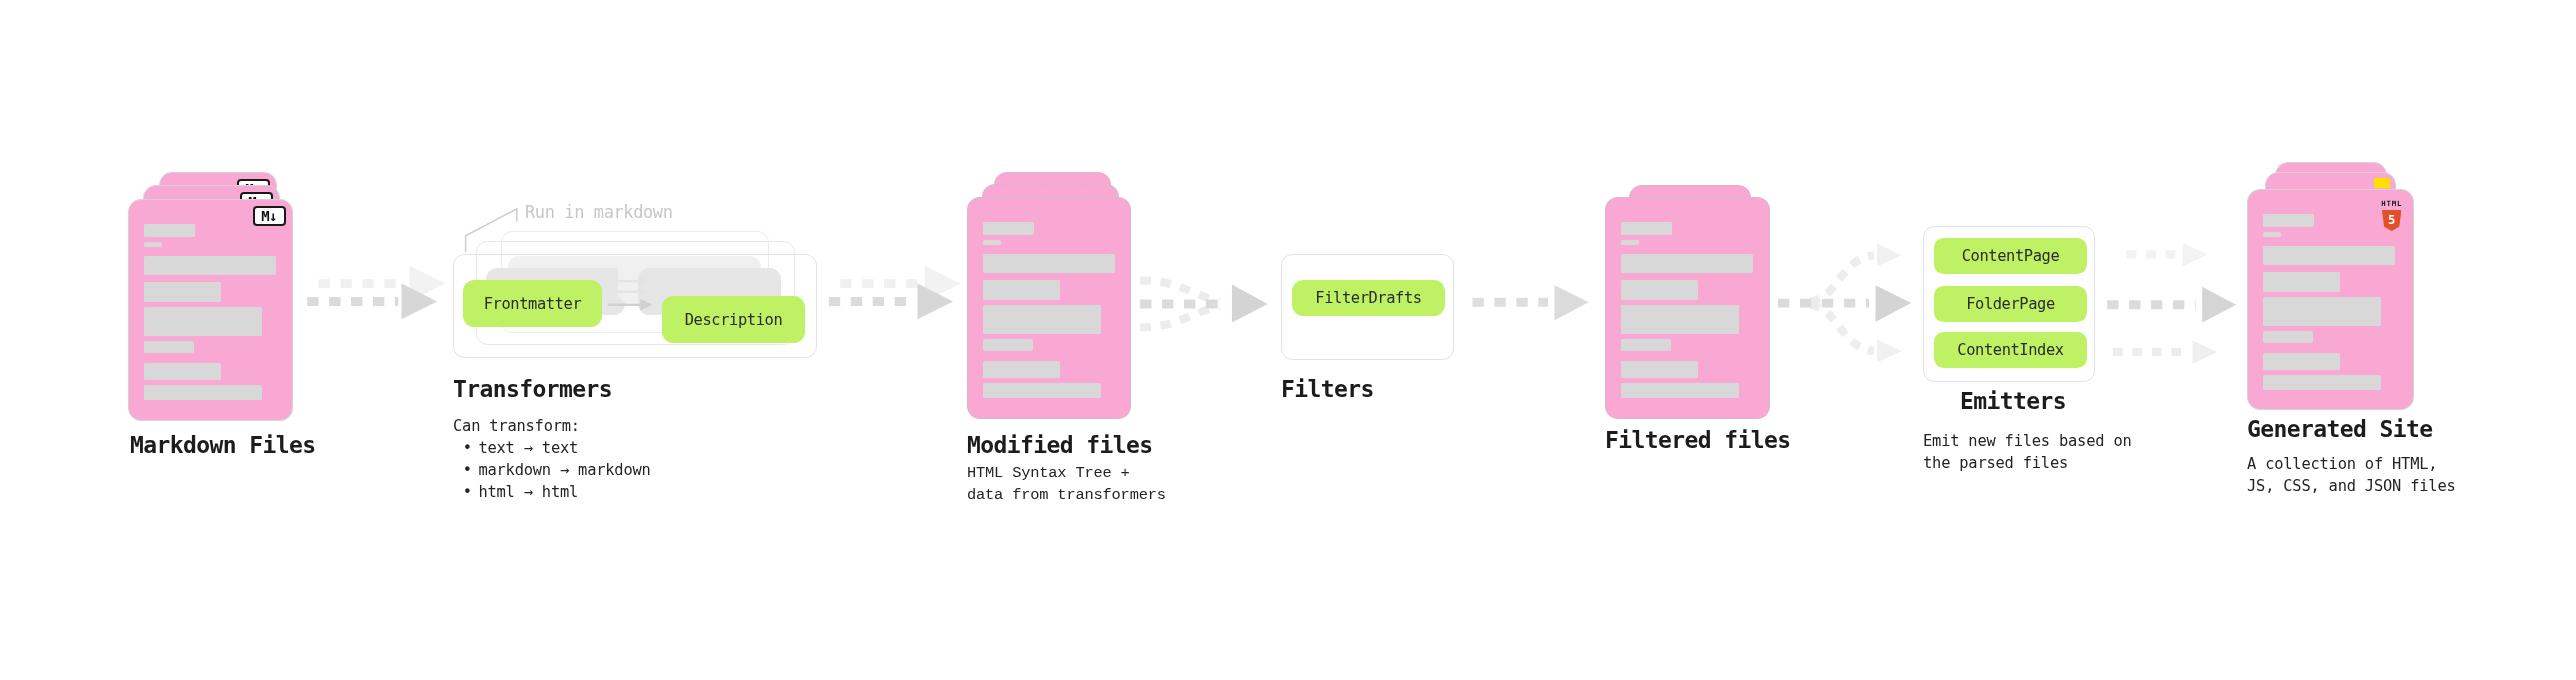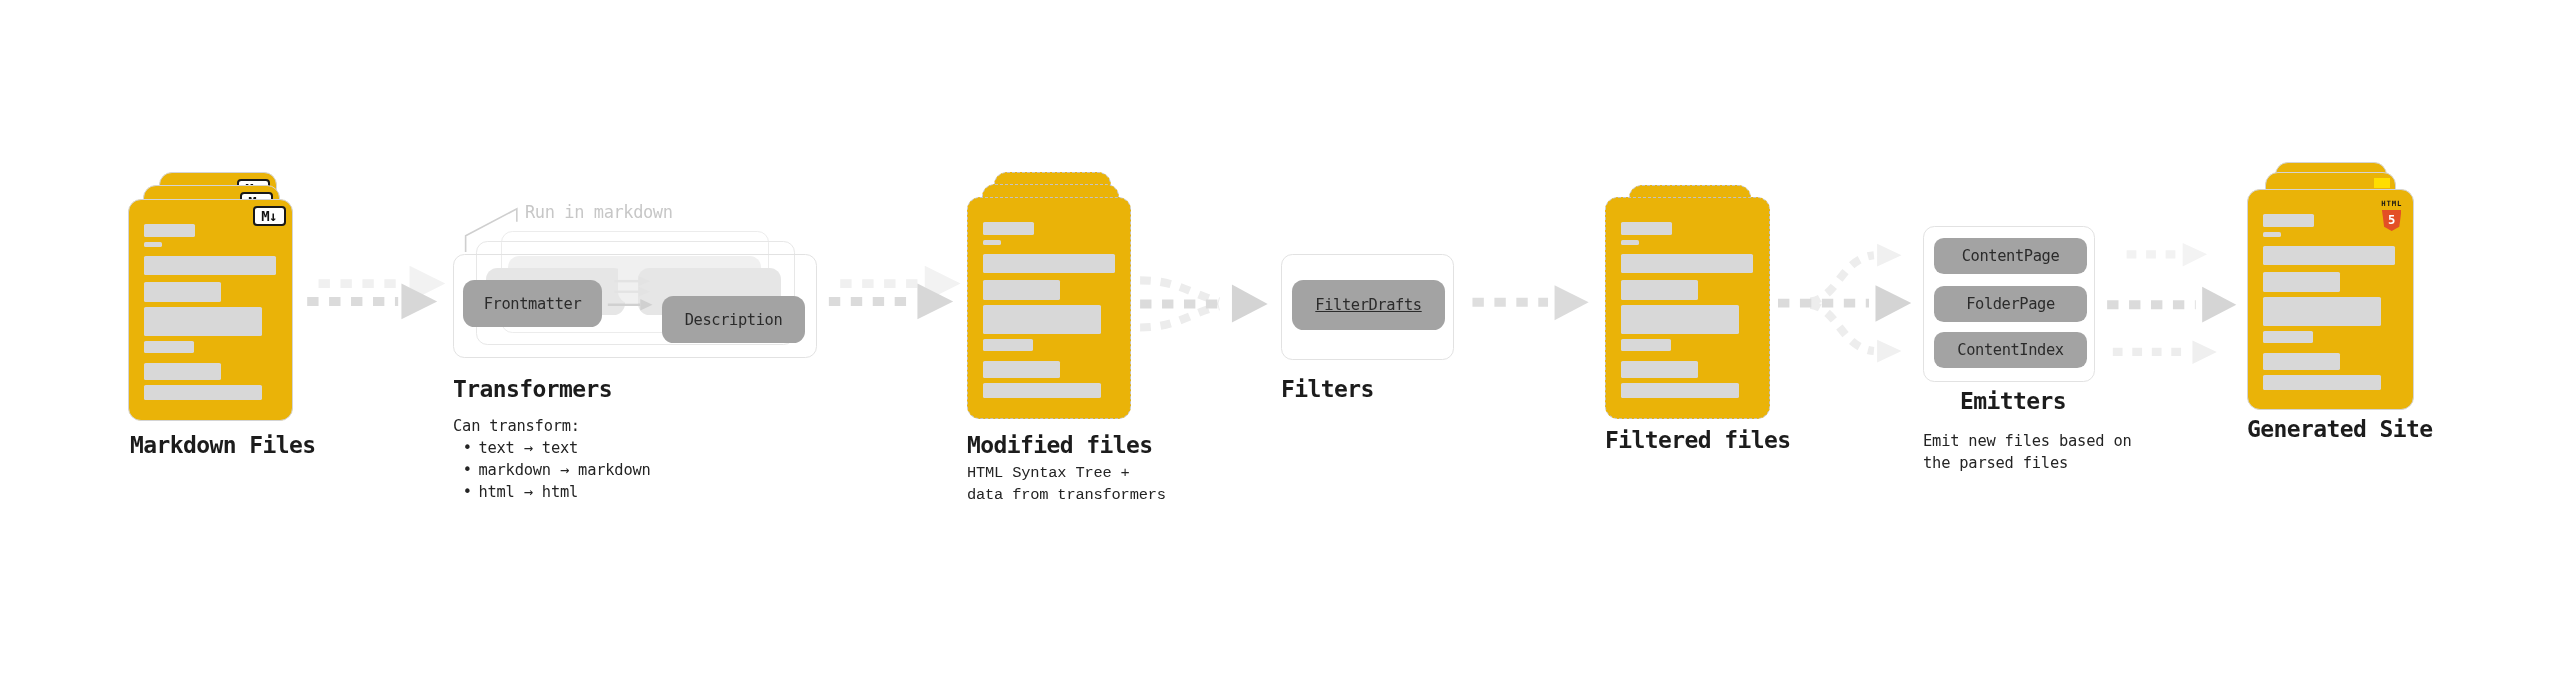--- a/index.html
+++ b/index.html
@@ -3,21 +3,21 @@
 <meta charset="utf-8">
 <style>
   html,body{margin:0;padding:0;background:#ffffff;}
   #canvas{
     position:relative;width:2576px;height:681px;background:#ffffff;overflow:hidden;
     font-family:"DejaVu Sans Mono","Liberation Mono",monospace;
   }
   svg.arrow-layer{position:absolute;left:0;top:0;pointer-events:none;}
 
   
-  .doc{position:absolute;background:#eab308;border:1.6px solid #d4d4d4;border-radius:13px;box-sizing:border-box;}
+  .doc{position:absolute;background:#f9a8d4;border:1.6px solid #d4d4d4;border-radius:13px;box-sizing:border-box;}
   .doc.dashed{border:1.6px dashed #c2c2c2;}
 
   
   .lines{position:absolute;left:15.4px;top:24.4px;width:135px;}
   .lines i{display:block;background:#d8d8d8;border-radius:1.6px;}
   .lines i:nth-child(1){width:51px;height:13px;margin-bottom:4.9px}
   .lines i:nth-child(2){width:18px;height:4.9px;margin-bottom:9px}
   .lines i:nth-child(3){width:132px;height:18.7px;margin-bottom:7.3px}
   .lines i:nth-child(4){width:77px;height:19.5px;margin-bottom:5.7px}
   .lines i:nth-child(5){width:118px;height:28.4px;margin-bottom:4.9px}
@@ -30,21 +30,21 @@
     border-radius:4.1px;background:#ffffff;display:flex;align-items:center;justify-content:center;
     font-weight:700;font-size:14px;color:#111;letter-spacing:-0.8px;box-sizing:border-box;}
 
   
   .panel{position:absolute;border:1.6px solid #e2e2e2;border-radius:11.4px;background:transparent;box-sizing:border-box;}
   .panel.mid{border-color:#e7e7e7;}
   .panel.back{border-color:#ececec;}
   .panel.filled{background:#ffffff;}
 
   
-  .pill{position:absolute;background:#a3a3a3;border-radius:11.4px;display:flex;align-items:center;
+  .pill{position:absolute;background:#bef264;border-radius:11.4px;display:flex;align-items:center;
     justify-content:center;font-size:15.4px;color:#2b2b2b;letter-spacing:-0.4px;white-space:nowrap;}
   .pill.ghost1{background:#e6e6e6;}
   .pill.ghost2{background:#f0f0f0;}
 
   
   .h{position:absolute;font-size:23px;font-weight:700;color:#1c1c1c;letter-spacing:-0.6px;white-space:nowrap;}
   .sub{position:absolute;font-size:15.4px;color:#242424;line-height:22px;letter-spacing:-0.2px;white-space:nowrap;}
   .note{position:absolute;font-size:17px;color:#c7c7c7;letter-spacing:-0.4px;white-space:nowrap;}
   .brow{display:flex;}
   .blt{margin:0 6.5px 0 9.8px;}
@@ -131,21 +131,21 @@
         <i></i>
       </span>
   </div>
   <div class="h" style="left:967px;top:432px;">Modified files</div>
   <div class="sub" style="left:967px;top:462px;font-family:Liberation Mono, monospace;">
     <div>HTML Syntax Tree +</div>
     <div>data from transformers</div>
   </div>
 
   <div class="panel filled" style="left:1281px;top:254px;width:173px;height:106px;"></div>
-  <div class="pill" style="left:1292px;top:280px;width:153px;height:50px;text-decoration:underline;">FilterDrafts</div>
+  <div class="pill" style="left:1292px;top:280px;width:153px;height:36px;">FilterDrafts</div>
   <div class="h" style="left:1281px;top:376px;">Filters</div>
 
   <div class="doc dashed" style="left:1629px;top:185px;width:122px;height:222px;"></div>
   <div class="doc dashed" style="left:1605px;top:197px;width:165px;height:222px;">
     <span class="lines">
         <i></i>
         <i></i>
         <i></i>
         <i></i>
         <i></i>
@@ -185,20 +185,24 @@
         <i></i>
         <i></i>
         <i></i>
         <i></i>
         <i></i>
         <i></i>
         <i></i>
       </span>
   </div>
   <div class="h" style="left:2247px;top:416px;">Generated Site</div>
+  <div class="sub" style="left:2247px;top:453px;">
+    <div>A collection of HTML,</div>
+    <div>JS, CSS, and JSON files</div>
+  </div>
 
   <svg class="arrow-layer" width="2576" height="681" viewBox="0 0 3170 838">
 
     <polyline points="573,310 573,290 636,257 636,273" fill="none" stroke="#cfcfcf" stroke-width="2"></polyline>
 
     <g>
       <path d="M392,349 H496" stroke="#f0f0f0" stroke-width="11" stroke-dasharray="14 13" fill="none"></path>
       <polygon points="504,327 548,349 504,371" fill="#f2f2f2"></polygon>
       <path d="M378,371 H490" stroke="#dbdbdb" stroke-width="11" stroke-dasharray="14 13" fill="none"></path>
       <polygon points="494,349 538,371 494,393" fill="#d7d7d7"></polygon>

